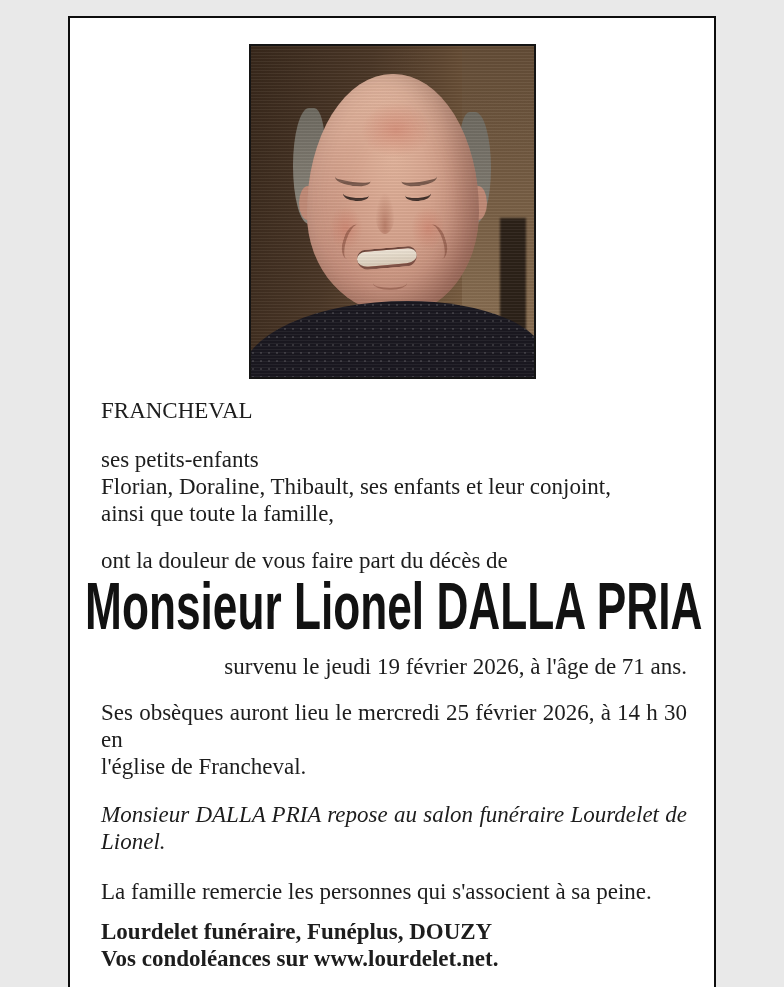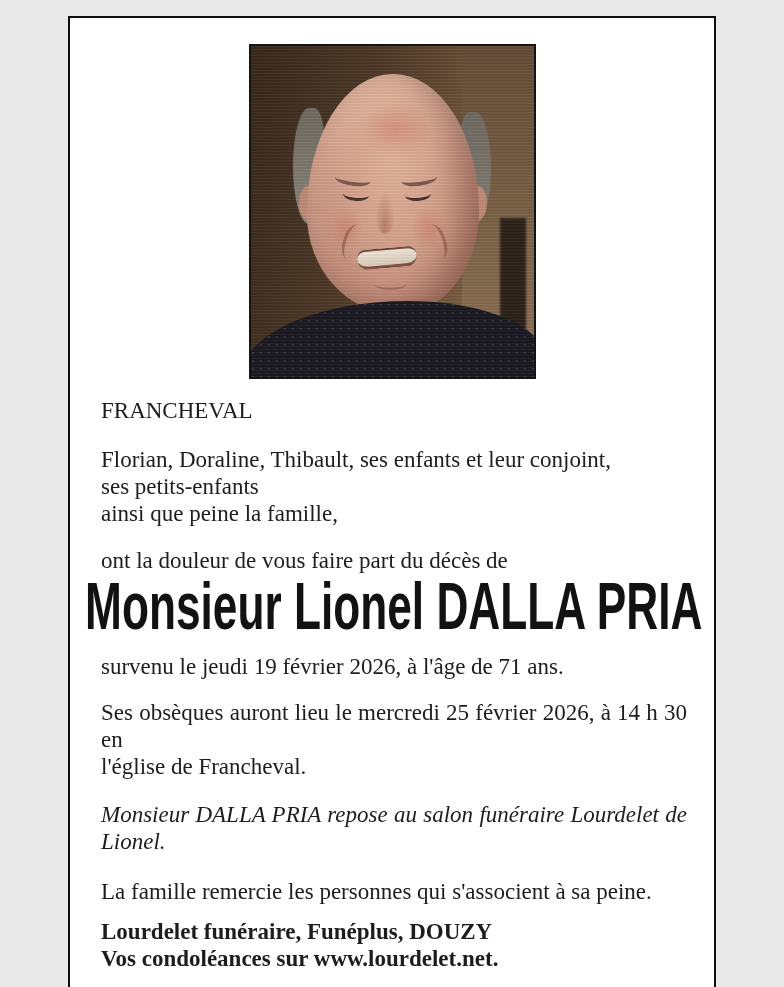--- a/index.html
+++ b/index.html
@@ -86,21 +86,21 @@
   .city { margin: 0 0 22px; }
   .family { margin: 0 0 20px; }
   .intro { margin: 0; }
   .name-row { display: flex; justify-content: center; align-items: flex-end;
     height: 64px; overflow: visible; }
   .name-row span {
     font-family: "Liberation Sans", sans-serif;
     font-weight: bold; font-size: 66px; line-height: 64px;
     white-space: nowrap; color: #121212;
     transform: scaleX(0.67); transform-origin: 50% 50%; }
-  .death { margin: 15px 0 19px; }
+  .death { margin: 15px 0 19px; text-align: right; }
   .funeral { margin: 0 0 21px; }
   .repose { margin: 0 0 23px; font-style: italic; }
   .thanks { margin: 0 0 13px; }
   .jline { text-align: justify; text-align-last: justify; }
 
   .footer { text-align: left; font-weight: bold; }
   .footer .f-line { line-height: 27px; }
   .phone-icon-svg { width: 19px; height: 19px; vertical-align: -3px; margin-right: 6px; }
 </style>
 </head>
@@ -130,23 +130,23 @@
     <div class="ph-mouth"></div>
     <div class="ph-chin"></div>
     <div class="ph-shirt"></div>
   </div>
 
   <div class="content">
 
     <div class="city">FRANCHEVAL</div>
 
     <div class="family">
+      <div>ses petits-enfants</div>
       <div>Florian, Doraline, Thibault, ses enfants et leur conjoint,</div>
-      <div>ses petits-enfants</div>
-      <div>ainsi que peine la famille,</div>
+      <div>ainsi que toute la famille,</div>
     </div>
 
     <div class="intro">ont la douleur de vous faire part du décès de</div>
 
     <div class="name-row">
       <span>Monsieur Lionel DALLA PRIA</span>
     </div>
 
     <div class="death">survenu le jeudi 19 février 2026, à l'âge de 71 ans.</div>
 

